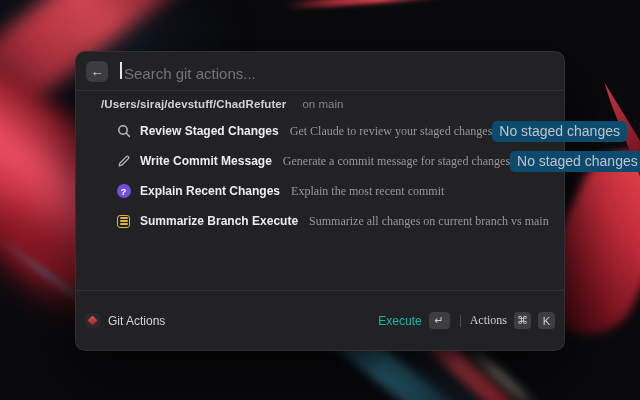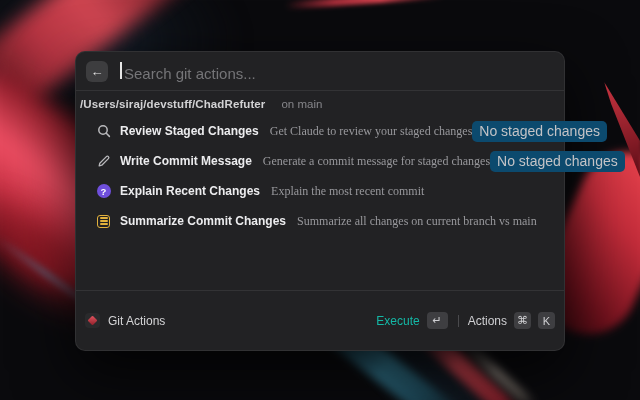--- a/index.html
+++ b/index.html
@@ -64,24 +64,24 @@
   .backbtn{width:22px;height:21px;border-radius:6px;background:#3d3d3f;
     display:flex;align-items:center;justify-content:center;
     color:#e3e3e3;font-size:13px;line-height:1;flex:none;cursor:default;}
   .searchwrap{position:relative;flex:1;margin-left:12px;height:22px;display:flex;align-items:flex-end;}
   .caret{position:absolute;left:0;top:2px;width:1.5px;height:17px;background:#e6e6e6;}
   .searchinput{width:100%;background:transparent;border:none;outline:none;
     font-family:"Liberation Sans","DejaVu Sans",sans-serif;
     font-size:15px;color:#e8e8e8;padding:0 0 0 4px;}
   .searchinput::placeholder{color:#757578;opacity:1;}
   .hdiv{height:1px;background:rgba(255,255,255,.08);flex:none;}
-  .pathrow{display:flex;align-items:center;padding:7px 10px 4px 4px;flex:none;}
+  .pathrow{display:flex;align-items:center;padding:7px 10px 4px 25px;flex:none;}
   .pathtext{font-size:11.5px;font-weight:bold;color:#d2d2d4;letter-spacing:.1px;}
   .branchtext{font-size:11.5px;color:#86868a;margin-left:16px;}
-  .list{flex:none;padding:2px 8px;}
+  .list{flex:none;padding:2px 8px;margin-left:20px;}
   .row{height:30px;margin:0 6px;border-radius:7px;display:flex;align-items:center;
     padding:0 6px;box-sizing:border-box;}
   .row.selected{background:#323234;}
   .ric{width:15px;height:15px;flex:none;margin-right:9px;display:flex;
     align-items:center;justify-content:center;}
   .rtitle{font-size:12px;font-weight:bold;color:#ececee;white-space:nowrap;}
   .rsub{font-size:12px;color:#98989c;margin-left:11px;white-space:nowrap;font-family:Liberation Serif, serif;}
   .rbadge{margin-left:auto;background:#0c4a6e;border-radius:5px;color:#c3c3c6;
     font-size:14px;padding:2.5px 7px;white-space:nowrap;}
   
@@ -101,21 +101,21 @@
   .appic .dia{width:7px;height:7px;transform:rotate(45deg);border-radius:1px;
     background:linear-gradient(135deg,#e25560,#8e1f29);}
   .appname{font-size:12px;color:#d4d4d6;margin-left:8px;}
   .fright{margin-left:auto;display:flex;align-items:center;}
   .exec{font-size:12px;font-weight:normal;color:#14b8a6;}
   .key{background:#3e3e41;border-radius:4px;height:17px;min-width:17px;
     display:flex;align-items:center;justify-content:center;color:#cfcfd2;
     font-size:11px;padding:0 3px;box-sizing:border-box;margin-left:7px;}
   .key.wide{min-width:21px;}
   .vdiv{width:1px;height:12px;background:#4a4a4d;margin:0 9px 0 10px;}
-  .actlabel{font-size:12px;color:#cfcfd2;}
+  .actlabel{font-size:12px;color:#cfcfd2;font-family:Liberation Serif, serif;}
   svg{display:block;}
 </style>
 </head>
 <body>
 
 <div class="wp">
   <div class="wp-navy"></div>
   <div class="wp-topband"></div>
   <div class="wp-topsliver"></div>
   <div class="wp-leftblob"></div>
@@ -183,21 +183,21 @@
 
 
     <div class="row">
       <span class="ric">
         <span class="listic">
             <i></i>
             <i></i>
             <i></i>
           </span>
       </span>
-      <span class="rtitle">Summarize Commit Changes</span>
+      <span class="rtitle">Summarize Branch Execute</span>
       <span class="rsub">Summarize all changes on current branch vs main</span>
     </div>
 
   </div>
 
   <div class="spacer"></div>
 
   <div class="footer">
     <span class="appic">
         <span class="dia"></span>

